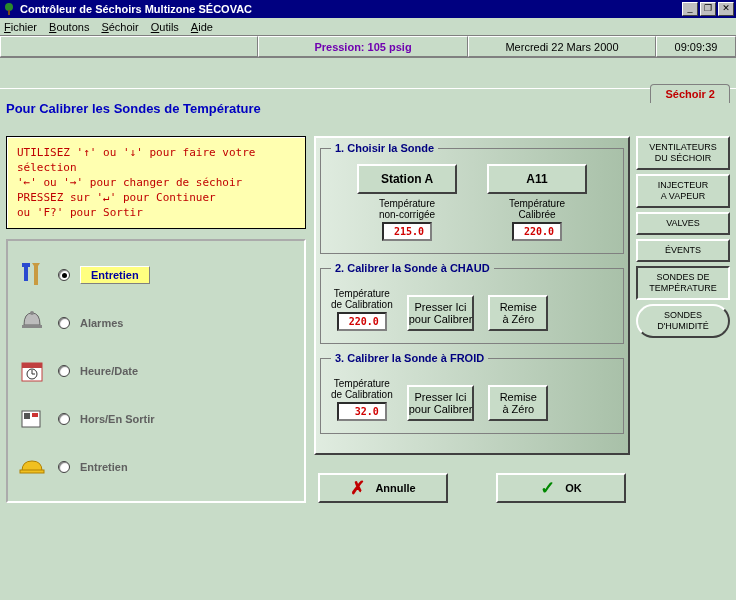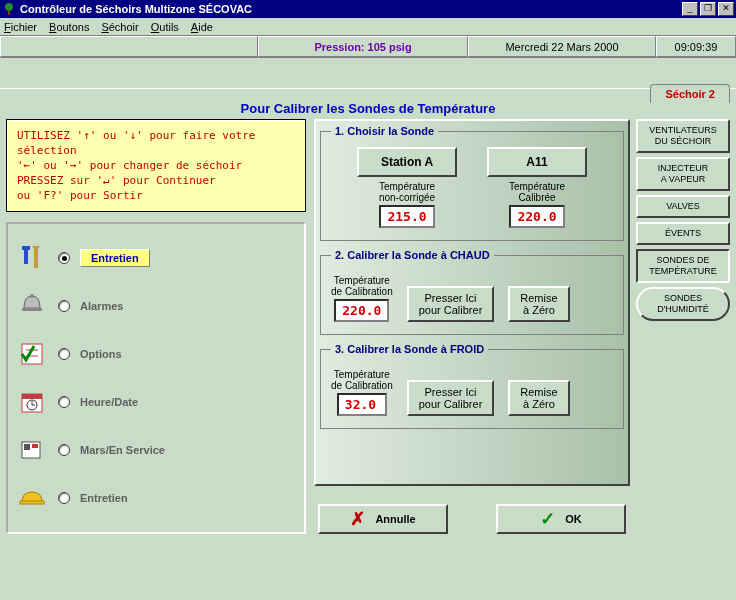--- a/index.html
+++ b/index.html
@@ -83,25 +83,25 @@
     padding: 3px 14px;
     color: #c00000;
     font-weight: bold;
   }
   .main-area {
     border-top: 1px solid #fff;
     padding: 6px;
     height: 510px;
   }
   .page-title {
-    text-align: center;
+    text-align: left;
     color: #0000c0;
     font-weight: bold;
     font-size: 13px;
-    padding: 6px 0 3px 0;
+    padding: 6px 0 20px 0;
   }
   .content-row { display: flex; gap: 8px; }
   .left-col { width: 300px; display: flex; flex-direction: column; gap: 10px; }
   .help-box {
     background: #ffffb0;
     border: 1px solid #000;
     box-shadow: inset 1px 1px 0 #fff;
     color: #c00000;
     padding: 8px 10px;
     line-height: 15px;
@@ -171,38 +171,38 @@
   }
   fieldset.group > legend {
     font-weight: bold;
     color: #000080;
     padding: 0 4px;
   }
   .btn {
     background: #c8dcc8;
     border: 2px solid;
     border-color: #fff #404040 #404040 #fff;
-    padding: 4px 10px;
+    padding: 4px 0;
     font-weight: bold;
     text-align: center;
     display: inline-block;
     min-width: 60px;
   }
   .btn.wide { min-width: 100px; padding: 6px 14px; font-size: 12px; }
   .readout {
     background: #fff;
     border: 2px inset #808080;
     color: #d00000;
     font-weight: bold;
     font-family: monospace;
-    font-size: 13px;
+    font-size: 10px;
     padding: 2px 6px;
     display: inline-block;
     min-width: 50px;
-    text-align: left;
+    text-align: right;
   }
   .sub-label {
     text-align: center;
     font-size: 10px;
     margin: 4px 0 2px 0;
   }
   .side-btns {
     width: 94px;
     display: flex;
     flex-direction: column;
@@ -306,52 +306,40 @@
                 <rect x="4" y="16" width="20" height="3" fill="#888"></rect>
                 <circle cx="14" cy="4" r="2" fill="#888"></circle>
               </svg>
           </span>
           <span class="radio"></span>
           <span class="nav-label">Alarmes</span>
         </div>
         <div class="nav-item">
           <span class="nav-icon">
             <svg width="28" height="28">
-                <rect x="4" y="4" width="20" height="20" fill="#fff" stroke="#c04040"></rect>
-                <line x1="8" y1="10" x2="20" y2="10" stroke="#c04040"></line>
-                <line x1="8" y1="16" x2="20" y2="16" stroke="#c04040"></line>
-                <path d="M4 14 L8 20 L16 6" stroke="#080" stroke-width="3" fill="none"></path>
-              </svg>
-          </span>
-          <span class="radio"></span>
-          <span class="nav-label">Options</span>
-        </div>
-        <div class="nav-item">
-          <span class="nav-icon">
-            <svg width="28" height="28">
                 <rect x="4" y="6" width="20" height="18" fill="#fff" stroke="#c04040"></rect>
                 <rect x="4" y="6" width="20" height="5" fill="#c04040"></rect>
                 <circle cx="14" cy="17" r="5" fill="none" stroke="#333"></circle>
                 <line x1="14" y1="17" x2="14" y2="13" stroke="#333"></line>
                 <line x1="14" y1="17" x2="17" y2="17" stroke="#333"></line>
               </svg>
           </span>
           <span class="radio"></span>
           <span class="nav-label">Heure/Date</span>
         </div>
         <div class="nav-item">
           <span class="nav-icon">
             <svg width="28" height="28">
                 <rect x="4" y="6" width="18" height="16" fill="#fff" stroke="#555"></rect>
                 <rect x="6" y="8" width="6" height="6" fill="#555"></rect>
                 <rect x="14" y="8" width="6" height="4" fill="#c33"></rect>
               </svg>
           </span>
           <span class="radio"></span>
-          <span class="nav-label">Mars/En Service</span>
+          <span class="nav-label">Hors/En Sortir</span>
         </div>
         <div class="nav-item">
           <span class="nav-icon">
             <svg width="28" height="28">
                 <path d="M4 18 Q4 8 14 8 Q24 8 24 18 Z" fill="#f0c020" stroke="#b08000"></path>
                 <rect x="2" y="17" width="24" height="3" fill="#f0c020" stroke="#b08000"></rect>
               </svg>
           </span>
           <span class="radio"></span>
           <span class="nav-label">Entretien</span>

